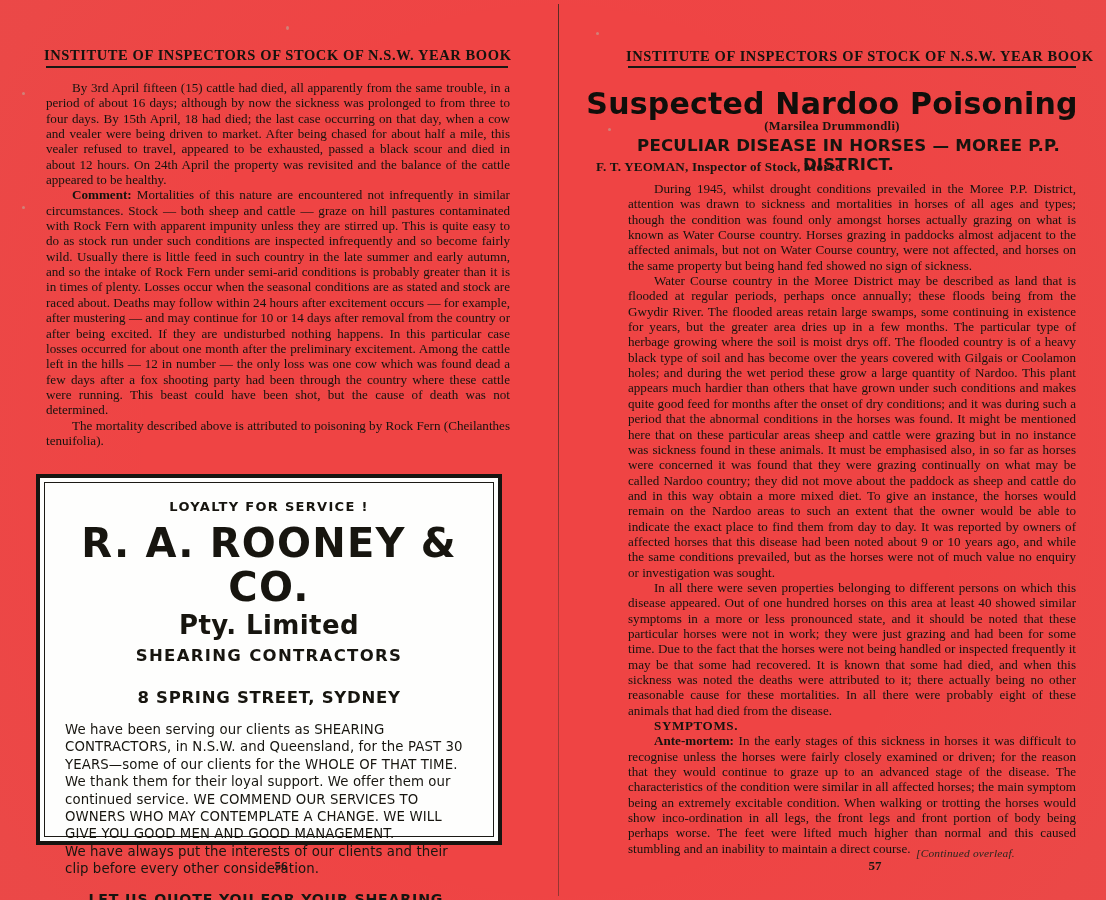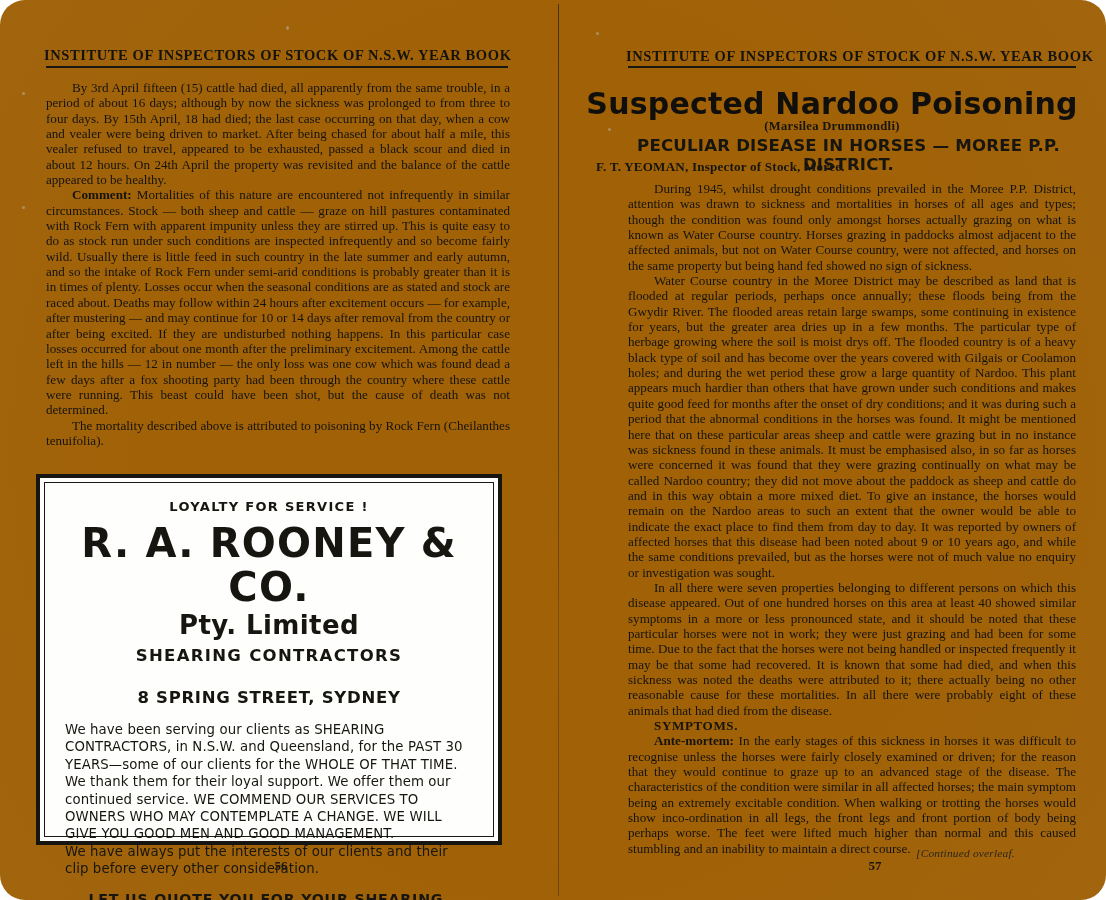--- a/index.html
+++ b/index.html
@@ -4,25 +4,24 @@
 <style>
   html, body {
     margin: 0;
     padding: 0;
     background: #ffffff;
   }
   .page-scan {
     position: relative;
     width: 1106px;
     height: 900px;
-    background: #a16207;
+    background: #ef4444;
     overflow: hidden;
     font-family: "Liberation Serif", serif;
     color: #17150f;
-    border-radius: 25px;
   }
   
   .scan-tone {
     position: absolute;
     inset: 0;
     background:
       radial-gradient(ellipse 60% 80% at 50% 50%, rgba(255,255,255,0) 60%, rgba(160,150,130,0.05) 100%);
     pointer-events: none;
   }
   .gutter {

